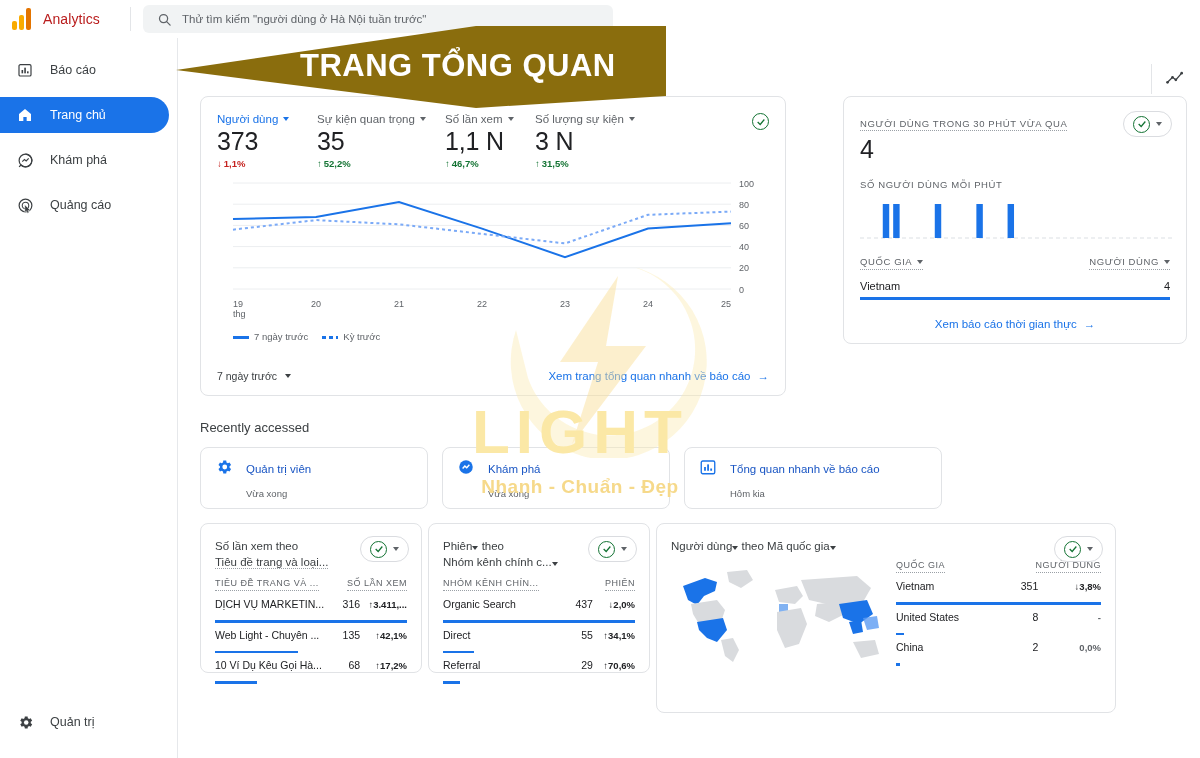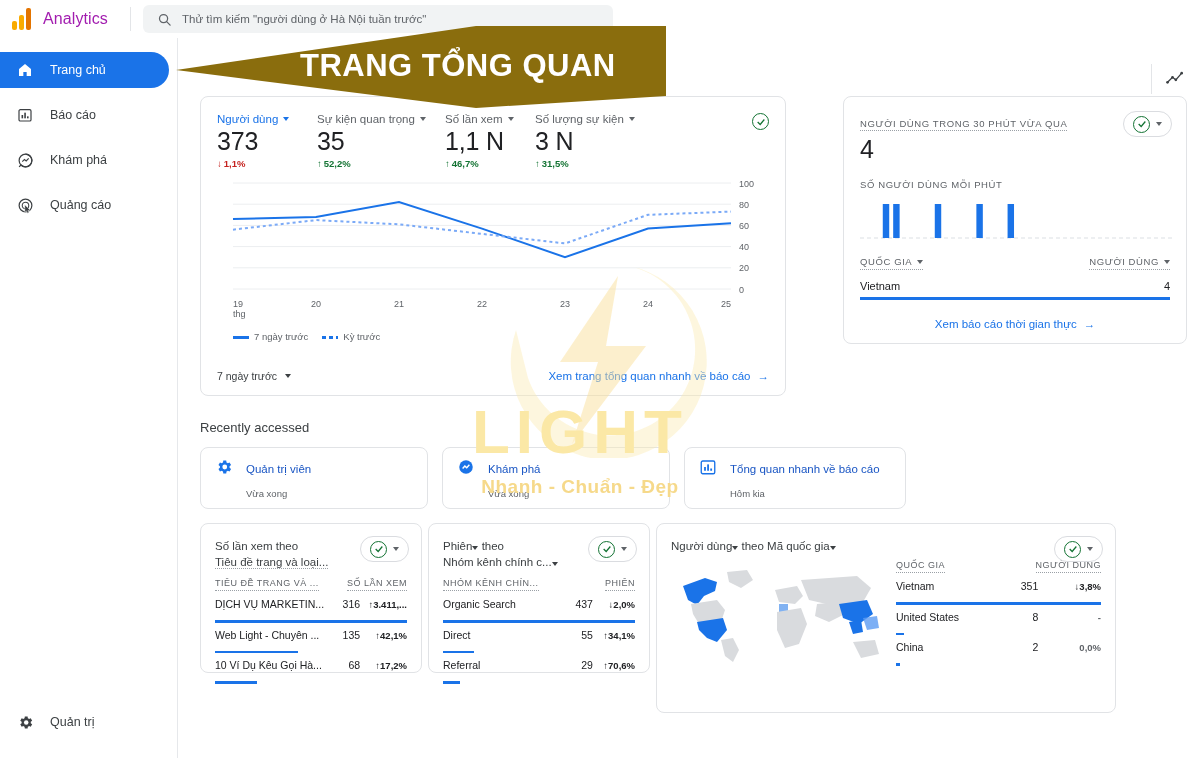--- a/index.html
+++ b/index.html
@@ -15,21 +15,21 @@
   .topbar {
     position: absolute; top:0; left:0; width:1200px; height:38px;
     display:flex; align-items:center; background:#fff; z-index:6;
   }
   .brand { display:flex; align-items:center; gap:9px; padding-left:12px; width:128px; }
   .ga-logo { width:22px; height:22px; position:relative; }
   .ga-logo i { position:absolute; bottom:0; border-radius:2px; display:block; }
   .ga-logo i.b1 { left:0; width:5px; height:9px; background:#f9ab00; }
   .ga-logo i.b2 { left:7px; width:5px; height:15px; background:#f9ab00; }
   .ga-logo i.b3 { left:14px; width:5px; height:22px; background:#e37400; border-radius:2px 2px 2px 2px; }
-  .brand-text { font-size:16px; color:#a21caf; letter-spacing:.1px; }
+  .brand-text { font-size:14px; color:#b91c1c; letter-spacing:.1px; }
   .topbar-divider { width:1px; height:24px; background:#e3e5e8; margin:0 8px 0 2px; }
   .searchbar {
     flex:0 0 auto; width:470px; height:28px; background:#f1f3f4; border-radius:6px;
     display:flex; align-items:center; gap:10px; padding:0 14px; margin-left:4px;
   }
   .searchbar .ph { font-size:11.5px; color:#5f6368; white-space:nowrap; }
   .sparkline-btn {
     position:absolute; right:8px; top:62px; width:34px; height:34px;
     display:flex; align-items:center; justify-content:center; z-index:5;
   }
@@ -214,39 +214,39 @@
         <circle cx="9" cy="10" r="1.6" fill="#3c4043"></circle>
       <circle cx="13" cy="13" r="1.6" fill="#3c4043"></circle>
         <circle cx="20" cy="5" r="1.6" fill="#3c4043"></circle>
       <path d="M17 3.2 L17.8 5 L19.6 5 L18.1 6.1 L18.7 7.9 L17 6.8 L15.3 7.9 L15.9 6.1 L14.4 5 L16.2 5 Z" fill="#3c4043" opacity=".0"></path>
     </svg>
   </div>
 
   <div class="sidebar">
     <div class="nav-list">
 
-      <div class="nav-item active">
-        <span class="ico">
-          <svg width="16" height="16" viewBox="0 0 24 24">
-              <path d="M12 3 L21 10.5 V21 H14.5 V15 H9.5 V21 H3 V10.5 Z" fill="#ffffff"></path>
-            </svg>
-        </span>
-        <span>Trang chủ</span>
-      </div>
-
       <div class="nav-item">
         <span class="ico">
           <svg width="16" height="16" viewBox="0 0 24 24">
             <rect x="3" y="4" width="18" height="17" rx="2" fill="none" stroke="#3c4043" stroke-width="1.8"></rect>
             <rect x="6.8" y="12" width="2.4" height="5" fill="#3c4043"></rect>
             <rect x="10.9" y="8.5" width="2.4" height="8.5" fill="#3c4043"></rect>
             <rect x="15" y="14" width="2.4" height="3" fill="#3c4043"></rect>
           </svg>
         </span>
         <span>Báo cáo</span>
+      </div>
+
+      <div class="nav-item active">
+        <span class="ico">
+          <svg width="16" height="16" viewBox="0 0 24 24">
+              <path d="M12 3 L21 10.5 V21 H14.5 V15 H9.5 V21 H3 V10.5 Z" fill="#ffffff"></path>
+            </svg>
+        </span>
+        <span>Trang chủ</span>
       </div>
 
       <div class="nav-item">
         <span class="ico">
           <svg width="17" height="17" viewBox="0 0 24 24">
             <path d="M12 3a9 9 0 1 1 -6.4 15.3 L3 21 l2.7-2.6" fill="none" stroke="#3c4043" stroke-width="1.7"></path>
             <circle cx="12" cy="12" r="9" fill="none" stroke="#3c4043" stroke-width="1.7"></circle>
             <polyline points="7.5,13.5 10.5,10.5 13,12.5 16.5,9" fill="none" stroke="#3c4043" stroke-width="1.7"></polyline>
           </svg>
         </span>
@@ -467,21 +467,21 @@
             <svg width="18" height="18" viewBox="0 0 24 24">
               <circle cx="12" cy="12" r="9" fill="#1a73e8"></circle>
               <polyline points="7.5,14 10.5,10.8 13,13 16.5,9" fill="none" stroke="#fff" stroke-width="1.9"></polyline>
             </svg>
           </span>
           <span class="ra-label">Khám phá</span>
         </div>
         <div class="ra-sub">Vừa xong</div>
       </div>
 
-      <div class="ra-card" style="width:222px">
+      <div class="ra-card" style="width:258px">
         <div class="ra-head">
           <span>
             <svg width="18" height="18" viewBox="0 0 24 24">
               <rect x="3" y="4" width="18" height="17" rx="2" fill="none" stroke="#1a73e8" stroke-width="1.8"></rect>
               <rect x="6.8" y="12" width="2.4" height="5" fill="#1a73e8"></rect>
               <rect x="10.9" y="8.5" width="2.4" height="8.5" fill="#1a73e8"></rect>
               <rect x="15" y="14" width="2.4" height="3" fill="#1a73e8"></rect>
             </svg>
           </span>
           <span class="ra-label">Tổng quan nhanh về báo cáo</span>

